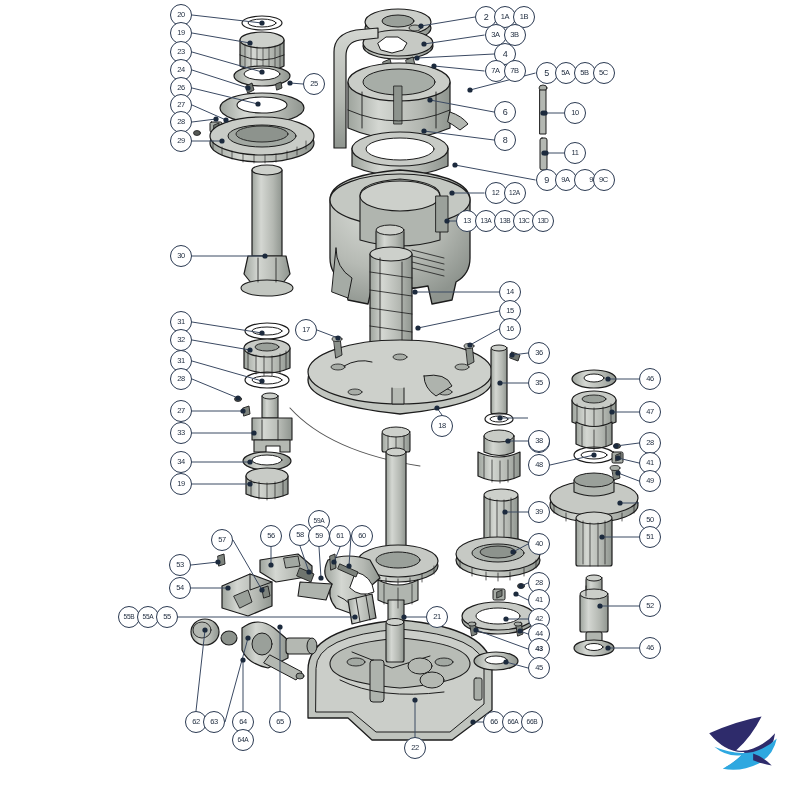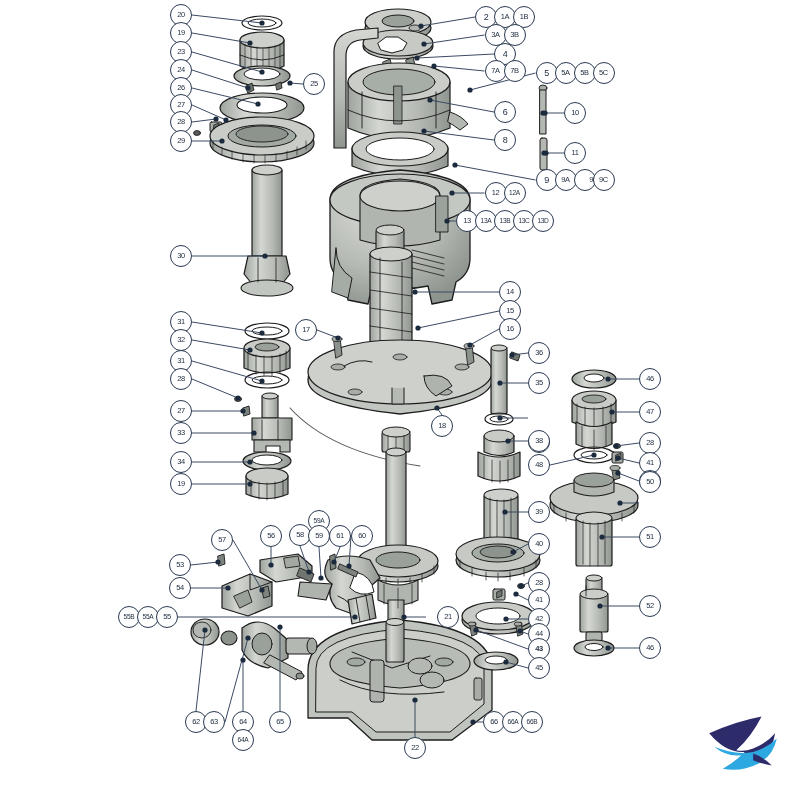--- a/index.html
+++ b/index.html
@@ -704,42 +704,42 @@
       <div class="badge wide" style="left: 539px; top: 600px;">41</div>
       <div class="badge wide" style="left: 539px; top: 619px;">42</div>
       <div class="badge wide" style="left: 539px; top: 634px;">44</div>
       <div class="badge wide" style="left: 539px; top: 649px; font-weight: bold;">43</div>
       <div class="badge wide" style="left: 539px; top: 668px;">45</div>
       <div class="badge wide" style="left: 650px; top: 379px;">46</div>
       <div class="badge wide" style="left: 650px; top: 412px;">47</div>
       <div class="badge wide" style="left: 650px; top: 443px;">28</div>
       <div class="badge wide" style="left: 650px; top: 463px;">41</div>
       <div class="badge wide" style="left: 650px; top: 481px;">49</div>
-      <div class="badge wide" style="left: 650px; top: 482px;">50</div>
+      <div class="badge wide" style="left: 650px; top: 520px;">50</div>
       <div class="badge wide" style="left: 650px; top: 537px;">51</div>
       <div class="badge wide" style="left: 650px; top: 606px;">52</div>
       <div class="badge wide" style="left: 650px; top: 648px;">46</div>
       <div class="badge wide" style="left: 222px; top: 540px;">57</div>
       <div class="badge wide" style="left: 271px; top: 536px;">56</div>
       <div class="badge wide" style="left: 300px; top: 535px;">58</div>
       <div class="badge xwide" style="left: 319px; top: 521px;">59A</div>
       <div class="badge wide" style="left: 319px; top: 536px;">59</div>
       <div class="badge wide" style="left: 340px; top: 536px;">61</div>
       <div class="badge wide" style="left: 362px; top: 536px;">60</div>
       <div class="badge wide" style="left: 180px; top: 565px;">53</div>
       <div class="badge wide" style="left: 180px; top: 588px;">54</div>
       <div class="badge xwide" style="left: 129px; top: 617px;">55B</div>
       <div class="badge xwide" style="left: 148px; top: 617px;">55A</div>
       <div class="badge wide" style="left: 167px; top: 617px;">55</div>
       <div class="badge wide" style="left: 196px; top: 722px;">62</div>
       <div class="badge wide" style="left: 214px; top: 722px;">63</div>
       <div class="badge wide" style="left: 243px; top: 722px;">64</div>
       <div class="badge xwide" style="left: 243px; top: 740px;">64A</div>
       <div class="badge wide" style="left: 280px; top: 722px;">65</div>
-      <div class="badge wide" style="left: 437px; top: 617px; margin-left: 11px;">21</div>
+      <div class="badge wide" style="left: 437px; top: 617px;">21</div>
       <div class="badge wide" style="left: 415px; top: 748px;">22</div>
       <div class="badge wide" style="left: 494px; top: 722px;">66</div>
       <div class="badge xwide" style="left: 513px; top: 722px;">66A</div>
       <div class="badge xwide" style="left: 532px; top: 722px;">66B</div>
     </div>
 
   <svg id="logo" viewBox="0 0 100 90">
     <path d="M10 30 Q40 16 72 10 Q60 34 42 50 Q52 52 62 48 Q78 42 88 30
              Q86 48 70 60 Q52 72 30 70 Q44 62 52 52 Q30 54 10 30 Z" fill="#2e2b6b"></path>
     <path d="M16 46 Q40 56 62 52 Q78 48 90 36 Q86 56 68 66 Q48 76 26 72

